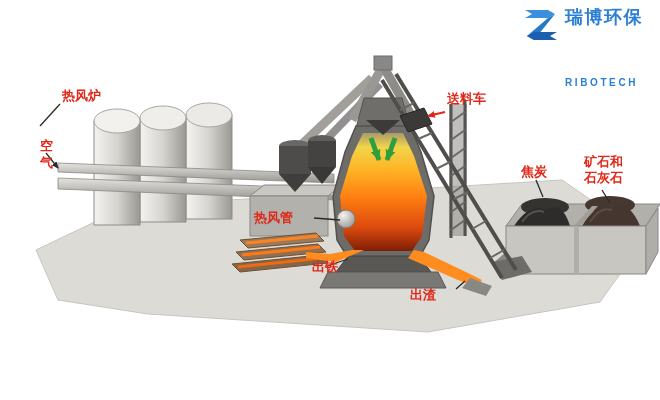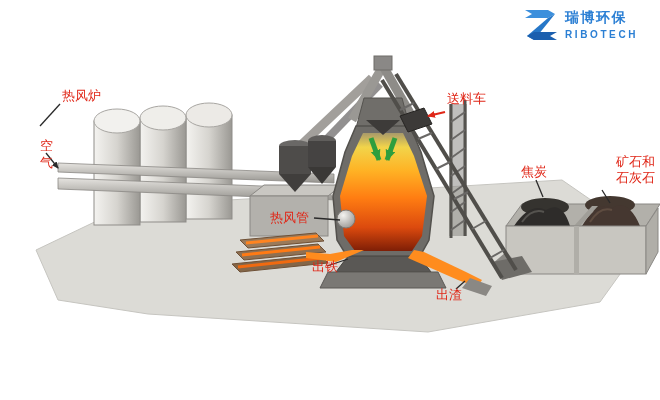--- a/index.html
+++ b/index.html
@@ -8,42 +8,42 @@
     background:#ffffff;
     font-family:"Liberation Sans", sans-serif;
     overflow:hidden;
   }
   .canvas { position:relative; width:660px; height:400px; background:#fff; }
   .diagram-svg { position:absolute; left:0; top:0; }
   .lbl {
     position:absolute;
     color:var(--label-red, #e02718);
     font-size:13px;
-    font-weight:400;
+    font-weight:700;
     line-height:16px;
     white-space:nowrap;
   }
   .lbl-vertical {
     white-space:normal;
     width:15px;
     word-break:break-all;
     line-height:17px;
   }
   .logo {
     position:absolute; left:524px; top:7px;
     display:flex; align-items:flex-start; gap:7px;
   }
   .logo-text { display:flex; flex-direction:column; }
   .brand-cn {
     color:var(--logo-blue, #2b7fd4);
-    font-size:14px; font-weight:700; letter-spacing:1.5px; line-height:21px;
+    font-size:18px; font-weight:700; letter-spacing:1.5px; line-height:21px;
   }
   .brand-en {
     color:var(--logo-blue, #2b7fd4);
-    font-size:10px; font-weight:700; letter-spacing:2.6px; line-height:14px;
+    font-size:10px; font-weight:700; letter-spacing:2.6px; line-height:14px;margin-top:48px;
   }
 </style>
 </head>
 <body>
 
 <div class="canvas">
 
   <svg class="diagram-svg" width="660" height="400" viewBox="0 0 660 400">
     <defs>
       <linearGradient id="gCyl" x1="0" y1="0" x2="1" y2="0">
@@ -188,29 +188,29 @@
       <line x1="536" y1="180" x2="543" y2="197"></line>
       <line x1="602" y1="190" x2="610" y2="203"></line>
       <line x1="327" y1="266" x2="348" y2="259"></line>
       <line x1="456" y1="289" x2="465" y2="281"></line>
       <line x1="445" y1="112" x2="428" y2="116" stroke="#e02718" stroke-width="2.2" marker-end="url(#arrRed)"></line>
     </g>
   </svg>
 
   <div class="lbl" style="left:62px;top:88px">热风炉</div>
   <div class="lbl lbl-vertical" style="left:40px;top:137px">空气</div>
-  <div class="lbl" style="left:270px;top:210px">热风管</div>
+  <div class="lbl" style="left:254px;top:210px">热风管</div>
   <div class="lbl" style="left:447px;top:91px">送料车</div>
   <div class="lbl" style="left:521px;top:164px">焦炭</div>
-  <div class="lbl" style="left:616px;top:154px">
+  <div class="lbl" style="left:584px;top:154px">
     <span style="display:block">矿石和</span>
     <span style="display:block">石灰石</span>
   </div>
   <div class="lbl" style="left:312px;top:259px">出铁</div>
-  <div class="lbl" style="left:436px;top:287px">出渣</div>
+  <div class="lbl" style="left:410px;top:287px">出渣</div>
 
   <div class="logo">
     <svg width="34" height="38" viewBox="0 0 34 38">
       <polygon points="1,3 24,3 31,7 24,11 1,11 8,7" fill="#3b8fdc"></polygon>
       <polygon points="31,7 24,11 3,29 10,33" fill="#2677c8"></polygon>
       <polygon points="33,25 10,25 3,29 10,33 33,33 26,29" fill="#1b5fae"></polygon>
     </svg>
     <div class="logo-text">
       <span class="brand-cn">瑞博环保</span>
       <span class="brand-en">RIBOTECH</span>

